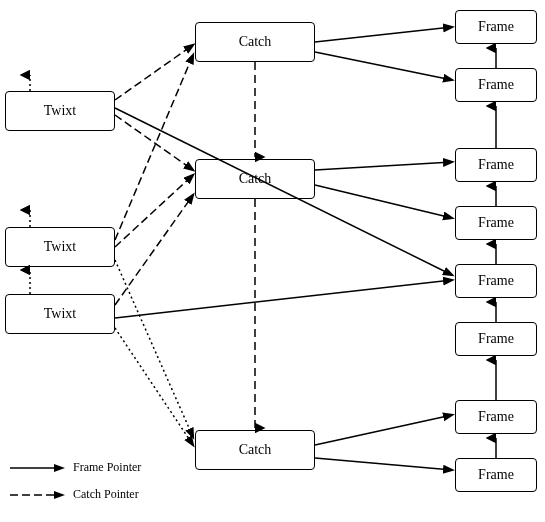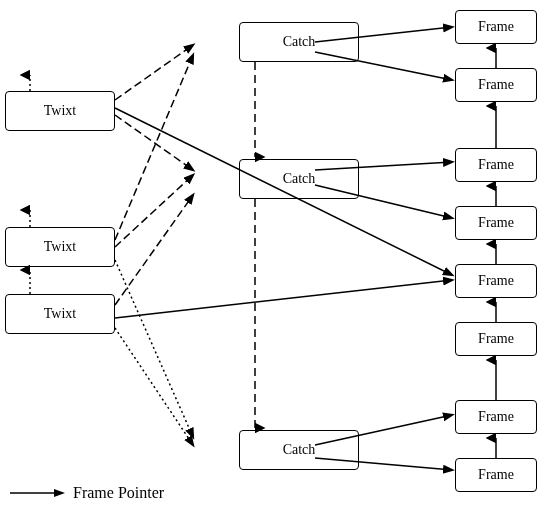--- a/index.html
+++ b/index.html
@@ -21,21 +21,21 @@
       position: absolute;
       border: 1.5px solid #000;
       border-radius: 4px;
       display: flex;
       align-items: center;
       justify-content: center;
       background: #fff;
       font-size: 14px;
     }
     .twixt { width: 100px; height: 40px; }
-    .catch { width: 110px; height: 40px; margin-left: 44px; }
+    .catch { width: 110px; height: 40px; }
     .frame { width: 80px; height: 34px; }
 
     svg.arrows {
       position: absolute;
       top: 0; left: 0;
       width: 545px;
       height: 522px;
       overflow: visible;
       pointer-events: none;
     }
@@ -45,21 +45,21 @@
       bottom: 20px;
       left: 10px;
       display: flex;
       flex-direction: column;
       gap: 12px;
     }
     .legend-item {
       display: flex;
       align-items: center;
       gap: 8px;
-      font-size: 16px;
+      font-size: 12px;
     }
   </style>
 </head>
 <body>
 
 <div class="diagram">
 
   <div class="node twixt" style="left:5px; top:91px; width:110px; height:40px;">
     <span>Twixt</span>
   </div>
@@ -183,14 +183,21 @@
   </svg>
 
   <div class="legend">
     <div class="legend-item">
       <svg width="55" height="14">
         <line x1="0" y1="7" x2="44" y2="7" stroke="#000" stroke-width="1.5"></line>
         <polygon points="44,3 55,7 44,11" fill="#000"></polygon>
       </svg>
       <span>Frame Pointer</span>
     </div>
+    <div class="legend-item">
+      <svg width="55" height="14">
+        <line x1="0" y1="7" x2="44" y2="7" stroke="#000" stroke-width="1.5" stroke-dasharray="8,4"></line>
+        <polygon points="44,3 55,7 44,11" fill="#000"></polygon>
+      </svg>
+      <span>Catch Pointer</span>
+    </div>
   </div>
 </div>
 
 </body></html>

